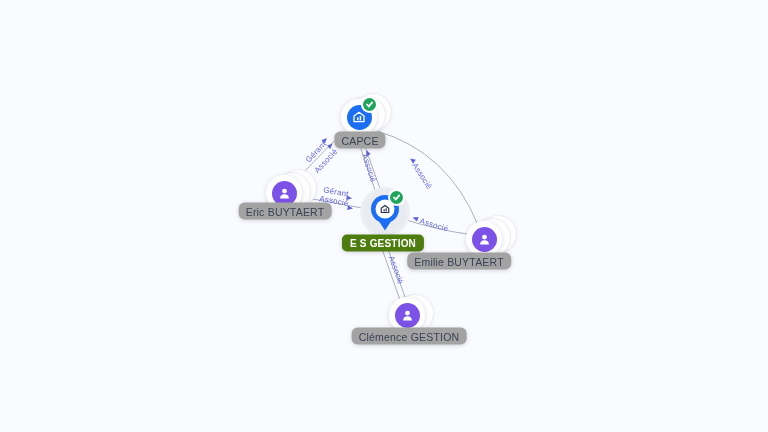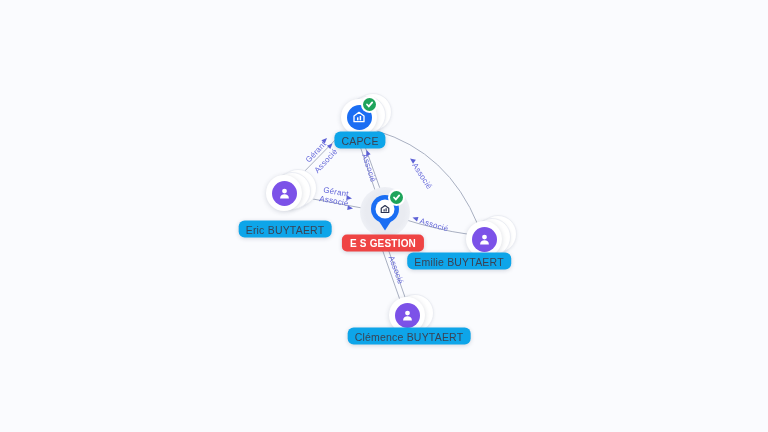--- a/index.html
+++ b/index.html
@@ -29,26 +29,26 @@
   }
   .inner.blue{background:#1b6ef3;color:#fff;}
   .inner.purple{background:#7c52e8;color:#fff;}
   .badge{
     position:absolute;width:13px;height:13px;border-radius:50%;
     background:#1ea45b;box-shadow:0 0 0 2px #fff;z-index:6;
     display:flex;align-items:center;justify-content:center;
   }
   .nlabel{
     position:absolute;z-index:7;transform:translate(-50%,-50%);
-    background:#0ea5e9;border-radius:6px;padding:2.5px 7px;
+    background:#a3a3a3;border-radius:6px;padding:2.5px 7px;
     font-size:10.5px;color:#3a4254;white-space:nowrap;
     box-shadow:0 1px 4px rgba(40,50,80,.20);letter-spacing:.2px;
   }
   .nlabel.selected{
-    background:#ef4444;color:#fff;font-weight:bold;font-size:10px;
+    background:#4d7c0f;color:#fff;font-weight:bold;font-size:10px;
     border-radius:5px;padding:3px 8px;
   }
   .halo{
     position:absolute;z-index:2;width:50px;height:50px;border-radius:50%;
     background:radial-gradient(circle, #e9ebf1 55%, #f1f3f8 80%, rgba(241,243,248,0) 100%);
   }
   .pin{position:absolute;z-index:5;}
 </style>
 </head>
 <body>
@@ -110,21 +110,21 @@
     <div class="stack" style="left:279px;top:169px;"></div>
     <div class="stack" style="left:273px;top:172px;"></div>
     <div class="disc" style="left:266px;top:175px;">
       <div class="inner purple">
         <svg width="17" height="17" viewBox="0 0 24 24">
           <circle cx="12" cy="8.6" r="3.4" fill="#fff"></circle>
           <path d="M5.8 18.6 c0-3.4 2.8-5.6 6.2-5.6 s6.2 2.2 6.2 5.6 v.4 h-12.4 z" fill="#fff"></path>
         </svg>
       </div>
     </div>
-    <div class="nlabel" style="left:285px;top:229px;">Eric BUYTAERT</div>
+    <div class="nlabel" style="left:285px;top:211px;">Eric BUYTAERT</div>
   </div>
 
   <div class="node">
     <div class="halo" style="left:360px;top:187px;"></div>
     <div class="pin" style="left:368px;top:192px;">
       <svg width="34" height="46" viewBox="-17 -17 34 46">
         <path d="M-7.5,10 L0,21.5 L7.5,10 Z" fill="#1b6ef3"></path>
         <circle cx="0" cy="0" r="14" fill="#1b6ef3"></circle>
         <circle cx="0" cy="0" r="9.5" fill="#fff"></circle>
         <g transform="translate(-6,-6) scale(0.5)">
@@ -159,16 +159,16 @@
   <div class="node">
     <div class="stack" style="left:396px;top:294px;"></div>
     <div class="disc" style="left:389px;top:297px;">
       <div class="inner purple">
         <svg width="17" height="17" viewBox="0 0 24 24">
           <circle cx="12" cy="8.6" r="3.4" fill="#fff"></circle>
           <path d="M5.8 18.6 c0-3.4 2.8-5.6 6.2-5.6 s6.2 2.2 6.2 5.6 v.4 h-12.4 z" fill="#fff"></path>
         </svg>
       </div>
     </div>
-    <div class="nlabel" style="left:409px;top:336px;">Clémence BUYTAERT</div>
+    <div class="nlabel" style="left:409px;top:336px;">Clémence GESTION</div>
   </div>
 
 </div>
 
 </body></html>

